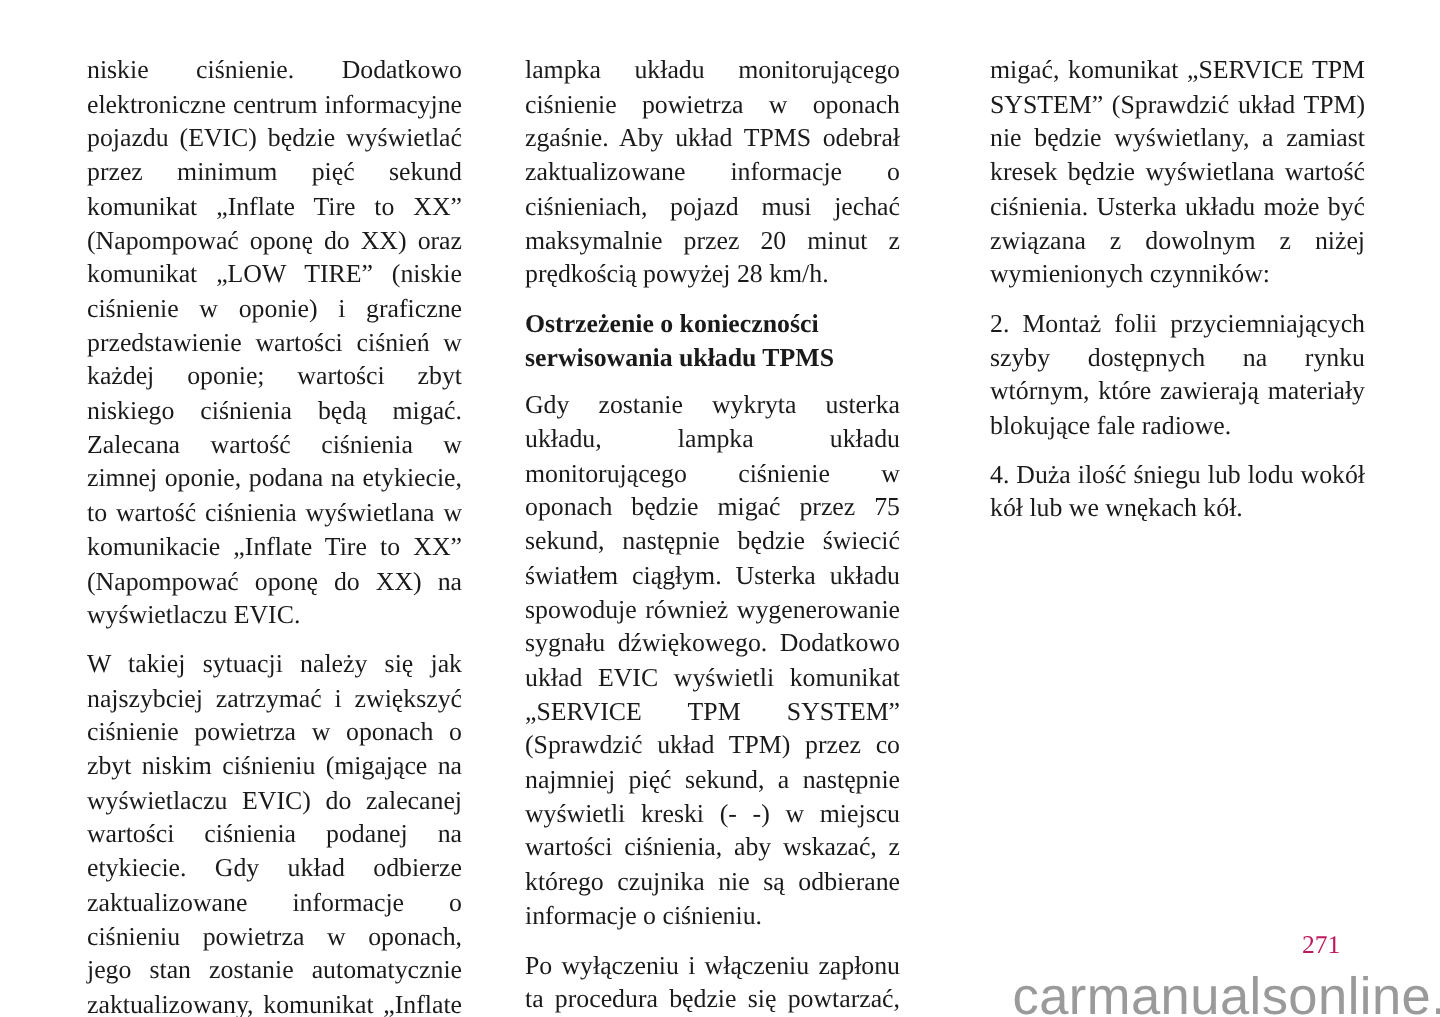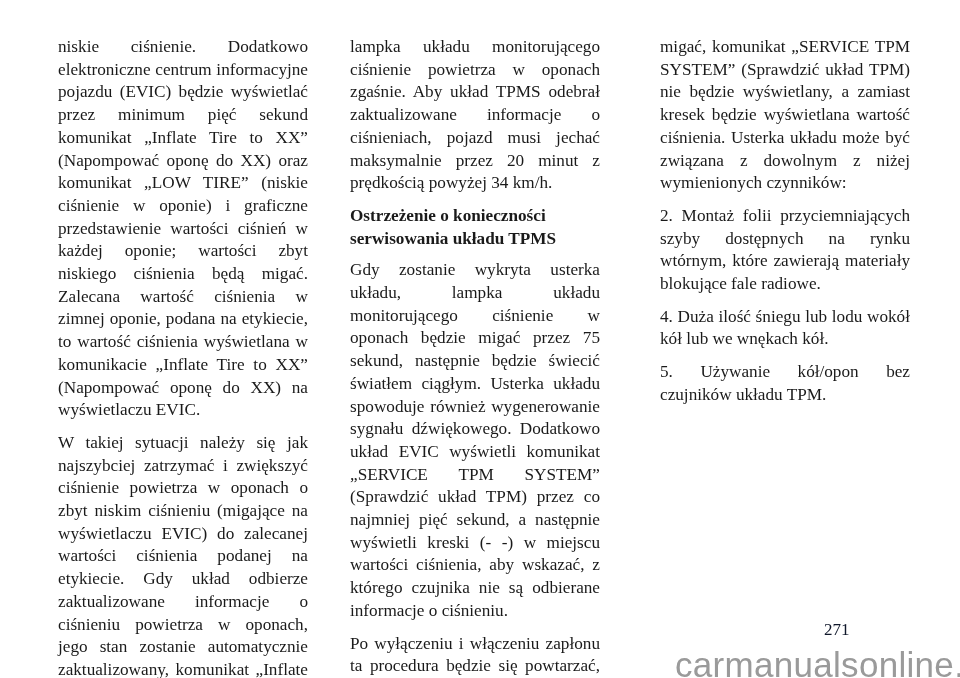--- a/index.html
+++ b/index.html
@@ -13,45 +13,44 @@
     font-size: 17.2px; line-height: 22.7px;
     text-align: justify; hyphens: manual;
   }
   .col p { margin: 0 0 10px 0; }
   .col h3 { margin: 0 0 9px 0; font-size: 17.2px; line-height: 22.7px; font-weight: bold; text-align: left; }
   #col1 { left: 58px; }
   #col2 { left: 350px; }
   #col3 { left: 660px; }
   .list-item { display: block; }
   .page-number {
-    position: absolute; left: 824px; top: 620px;
-    font-size: 17px; font-family: "Liberation Serif", serif; color: #0f172a;
+    position: absolute; left: 868px; top: 620px;
+    font-size: 17px; font-family: "Liberation Serif", serif; color: #be185d;
   }
   .watermark {
     position: absolute; left: 675px; top: 645px;
     font-family: "Liberation Sans", "DejaVu Sans", sans-serif;
     font-size: 35px; color: #9a9a9a; letter-spacing: 0.3px;
   }
 </style>
 </head>
 <body>
 
 <div class="col" id="col1">
   <p>niskie ciśnienie. Dodatkowo elektro­niczne centrum informacyjne pojazdu (EVIC) będzie wyświetlać przez mini­mum pięć sekund komunikat „Inflate Tire to XX” (Napompować oponę do XX) oraz komunikat „LOW TIRE” (ni­skie ciśnienie w oponie) i graficzne przedstawienie wartości ciśnień w każ­dej oponie; wartości zbyt niskiego ciś­nienia będą migać. Zalecana wartość ciśnienia w zimnej oponie, podana na etykiecie, to wartość ciśnienia wyświet­lana w komunikacie „Inflate Tire to XX” (Napompować oponę do XX) na wy­świetlaczu EVIC.</p>
   <p>W takiej sytuacji należy się jak najszyb­ciej zatrzymać i zwiększyć ciśnienie po­wietrza w oponach o zbyt niskim ciśnie­niu (migające na wyświetlaczu EVIC) do zalecanej wartości ciśnienia podanej na etykiecie. Gdy układ odbierze zaktu­alizowane informacje o ciśnieniu powie­trza w oponach, jego stan zostanie auto­matycznie zaktualizowany, komunikat „Inflate Tire to XX” (Napompować oponę do XX) nie będzie już dłużej wy­świetlany, wskazanie graficzne na wy­świetlaczu EVIC przestanie migać, a</p>
 </div>
 
 <div class="col" id="col2">
-  <p>lampka układu monitorującego ciśnie­nie powietrza w oponach zgaśnie. Aby układ TPMS odebrał zaktualizowane informacje o ciśnieniach, pojazd musi jechać maksymalnie przez 20 minut z prędkością powyżej 34 km/h.</p>
+  <p>lampka układu monitorującego ciśnie­nie powietrza w oponach zgaśnie. Aby układ TPMS odebrał zaktualizowane informacje o ciśnieniach, pojazd musi jechać maksymalnie przez 20 minut z prędkością powyżej 28 km/h.</p>
   <h3>Ostrzeżenie o konieczności serwisowania układu TPMS</h3>
   <p>Gdy zostanie wykryta usterka układu, lampka układu monitorującego ciśnie­nie w oponach będzie migać przez 75 sekund, następnie będzie świecić światłem ciągłym. Usterka układu spo­woduje również wygenerowanie sygnału dźwiękowego. Dodatkowo układ EVIC wyświetli komunikat „SERVICE TPM SYSTEM” (Sprawdzić układ TPM) przez co najmniej pięć sekund, a następ­nie wyświetli kreski (- -) w miejscu war­tości ciśnienia, aby wskazać, z którego czujnika nie są odbierane informacje o ciśnieniu.</p>
   <p>Po wyłączeniu i włączeniu zapłonu ta procedura będzie się powtarzać, o ile usterka nadal będzie występować. Jeśli usterka układu nie będzie już występo­wać, lampka układu monitorującego ciś­nienie powietrza w oponach przestanie</p>
 </div>
 
 <div class="col" id="col3">
   <p>migać, komunikat „SERVICE TPM SYSTEM” (Sprawdzić układ TPM) nie będzie wyświetlany, a zamiast kresek bę­dzie wyświetlana wartość ciśnienia. Usterka układu może być związana z dowolnym z niżej wymienionych czyn­ników:</p>
   <p class="list-item">2. Montaż folii przyciemniających szyby dostępnych na rynku wtórnym, które zawierają materiały blokujące fale radiowe.</p>
   <p class="list-item">4.  Duża ilość śniegu lub lodu wokół kół lub we wnękach kół.</p>
-  <p class="list-item">5. Używanie kół/opon bez czujników układu TPM.</p>
 </div>
 
 <div class="page-number">271</div>
 <div class="watermark">carmanualsonline.info</div>
 
 </body></html>

